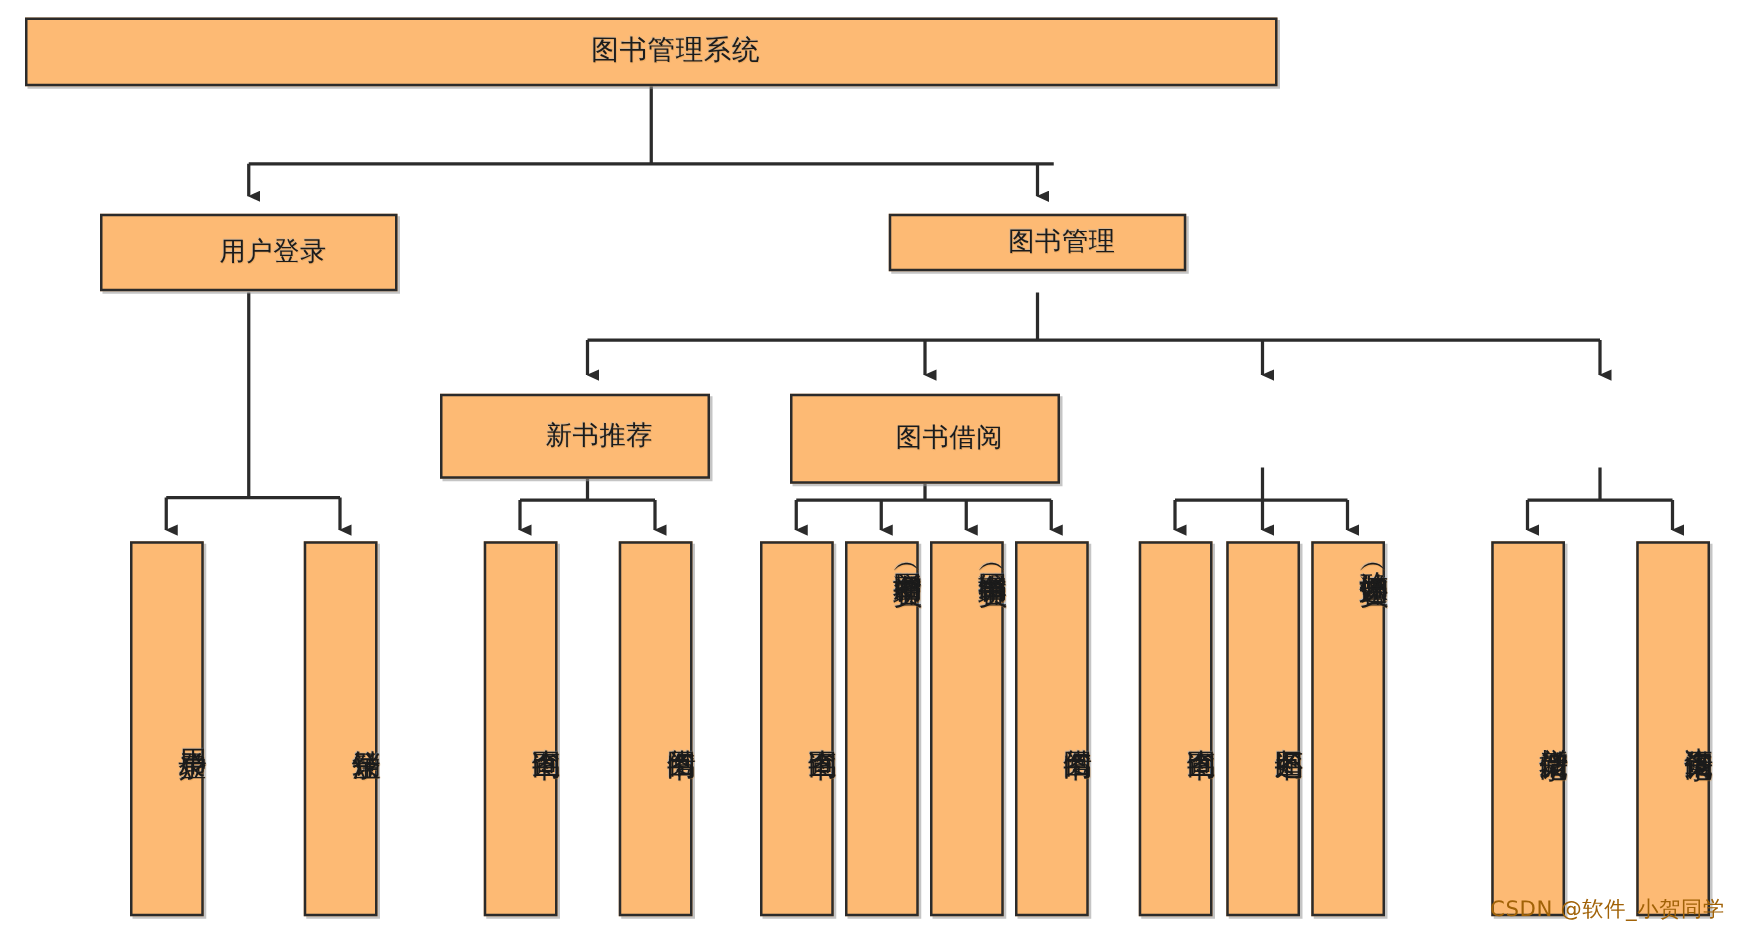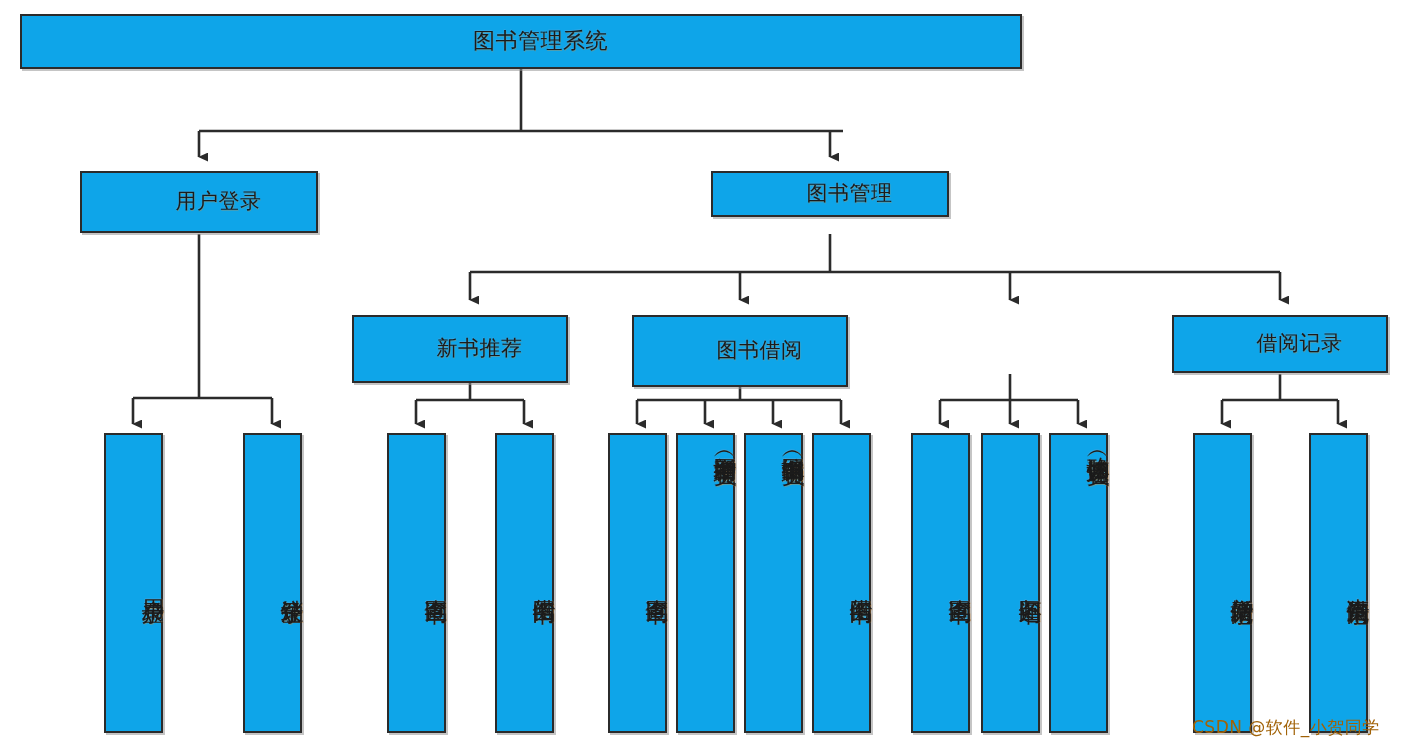--- a/index.html
+++ b/index.html
@@ -21,21 +21,21 @@
   svg.diagram-canvas {
     position: absolute;
     left: 0;
     top: 0;
     width: 1405px;
     height: 747px;
   }
   .node-box {
     position: absolute;
     box-sizing: border-box;
-    background: #0ea5e9;
+    background: #fdba74;
     border: 2.5px solid #2b2b2b;
     box-shadow: 2px 2px 0 0 rgba(150,150,150,0.55);
     display: flex;
     align-items: center;
     justify-content: center;
     color: #1b1b1b;
     padding-left: 39px;
   }
   .node-label-h {
     font-size: 21px;
@@ -146,23 +146,20 @@
   <div class="node-box" style="left:711px; top:171px; width:238px; height:46px;">
     <span class="node-label-h">图书管理</span>
   </div>
 
   <div class="node-box" style="left:352px; top:315px; width:216px; height:68px;">
     <span class="node-label-h">新书推荐</span>
   </div>
   <div class="node-box" style="left:632px; top:315px; width:216px; height:72px;">
     <span class="node-label-h">图书借阅</span>
   </div>
-  <div class="node-box" style="left:1172px; top:315px; width:216px; height:58px;">
-    <span class="node-label-h">借阅记录</span>
-  </div>
 
   <div class="node-box leaf" style="left:104px; top:433px; width:59px; height:300px;">
     <span class="leaf-inner">
         <span class="node-label-v">用户登录</span>
       </span>
   </div>
   <div class="node-box leaf" style="left:243px; top:433px; width:59px; height:300px;">
     <span class="leaf-inner">
         <span class="node-label-v">注销登录</span>
       </span>

